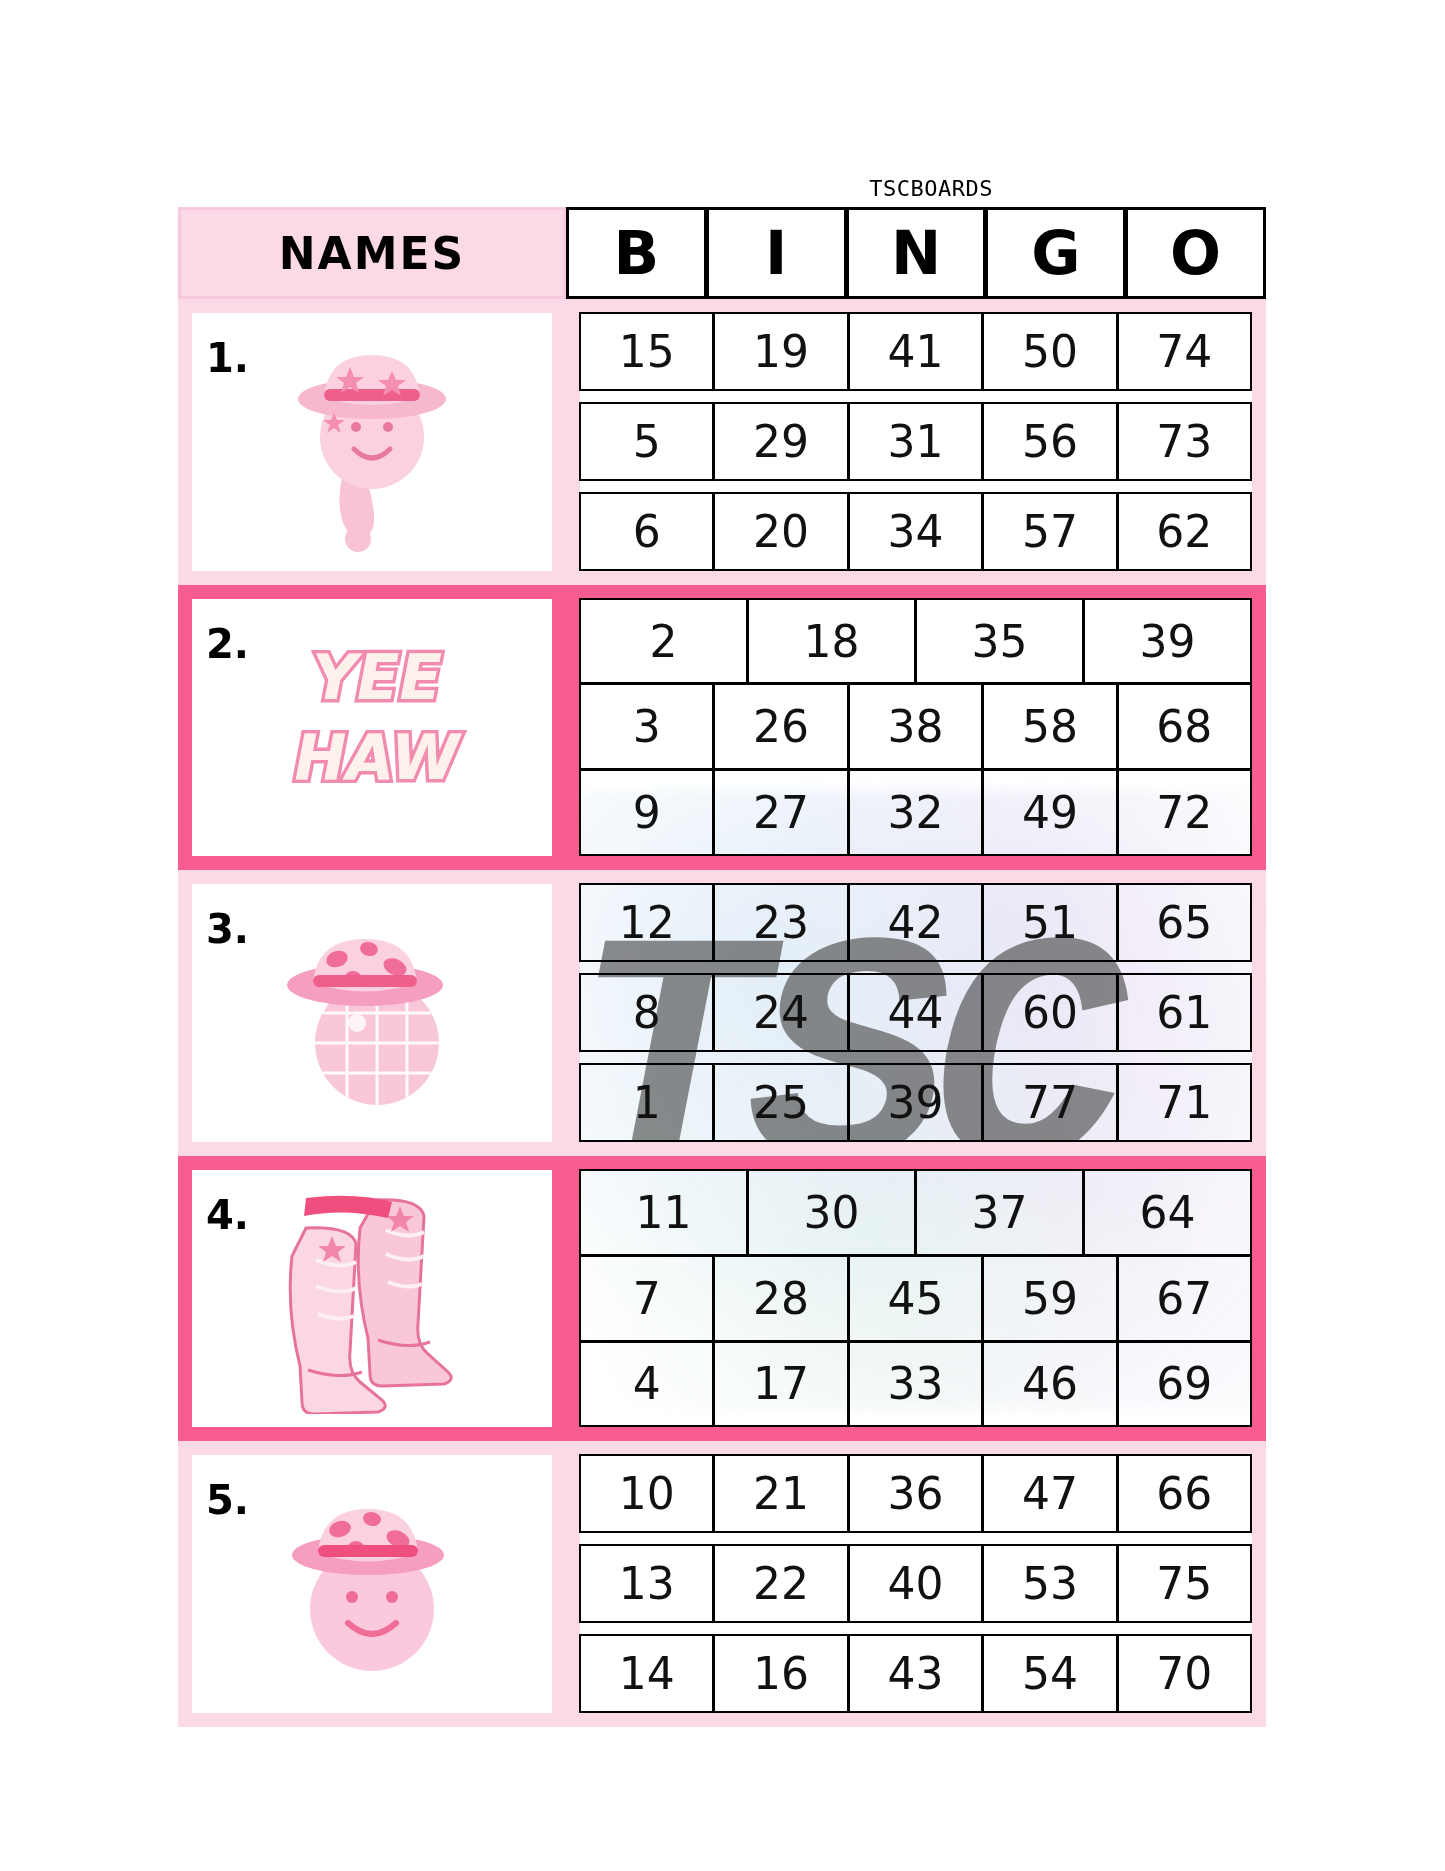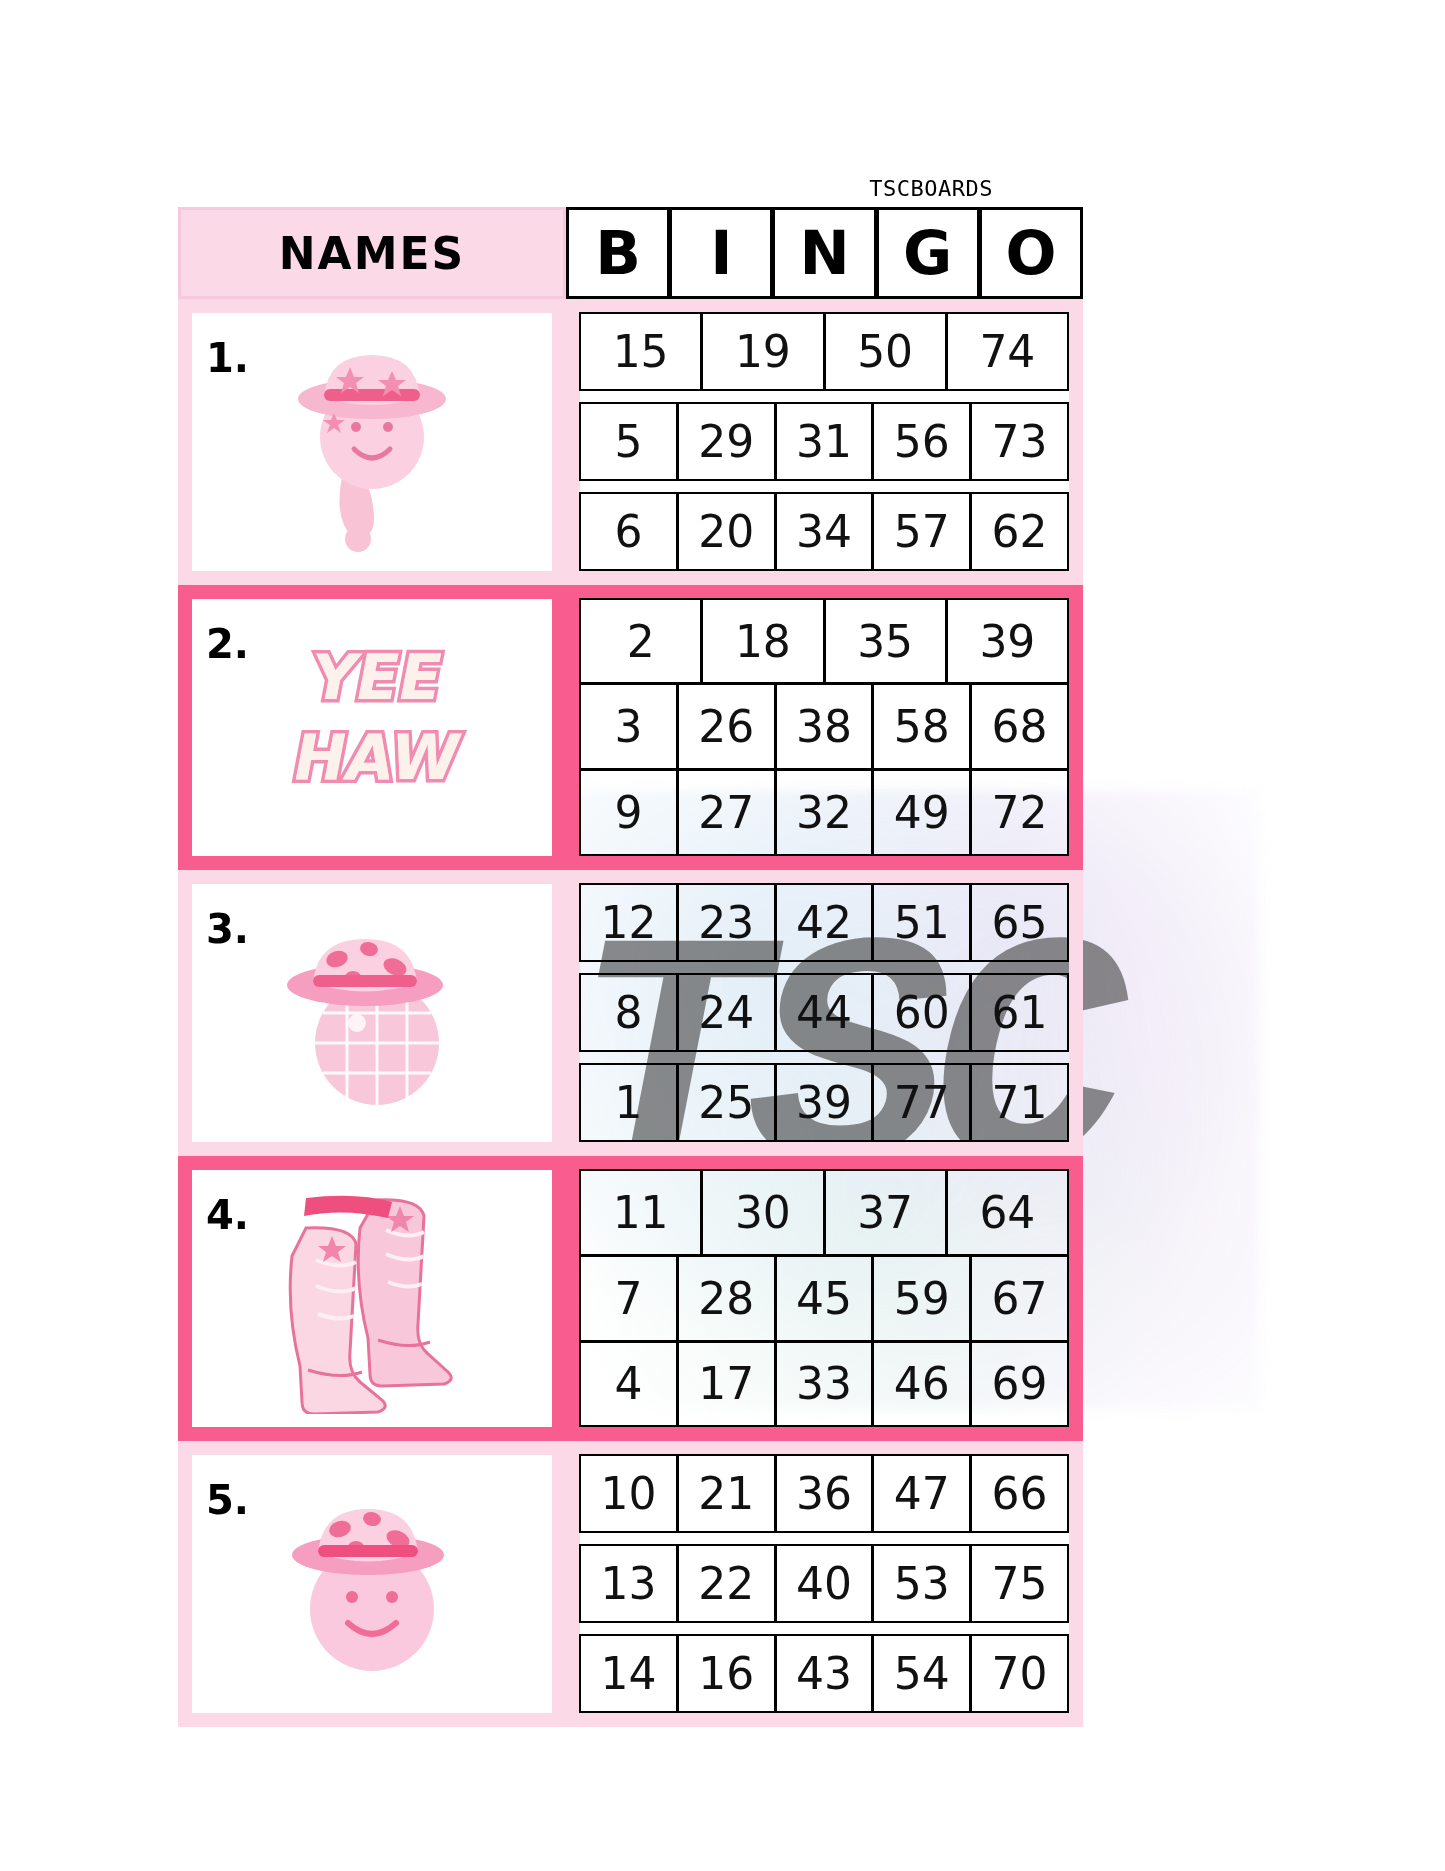--- a/index.html
+++ b/index.html
@@ -23,21 +23,21 @@
     font-size: 22px;
     letter-spacing: 0.5px;
     color: #000;
     font-weight: 400;
   }
 
   #sheet {
     position: absolute;
     left: 178px;
     top: 207px;
-    width: 905px;
+    width: 1088px;
     height: 1520px;
   }
 
   
   .header-row {
     display: flex;
     height: 92px;
     box-sizing: border-box;
   }
   .names-head {
@@ -231,20 +231,21 @@
               <polygon points="62,86 65,93 73,93 66,98 69,106 62,101 55,106 58,98 51,93 59,93"></polygon>
             </g>
           </svg>
         </div>
       </div>
     </div>
     <div class="grid-cell pale">
       <div class="num-row">
         <div class="num-cell">15</div>
         <div class="num-cell">19</div>
+        <div class="num-cell">41</div>
         <div class="num-cell">50</div>
         <div class="num-cell">74</div>
       </div>
       <div class="num-row">
         <div class="num-cell">5</div>
         <div class="num-cell">29</div>
         <div class="num-cell">31</div>
         <div class="num-cell">56</div>
         <div class="num-cell">73</div>
       </div>

